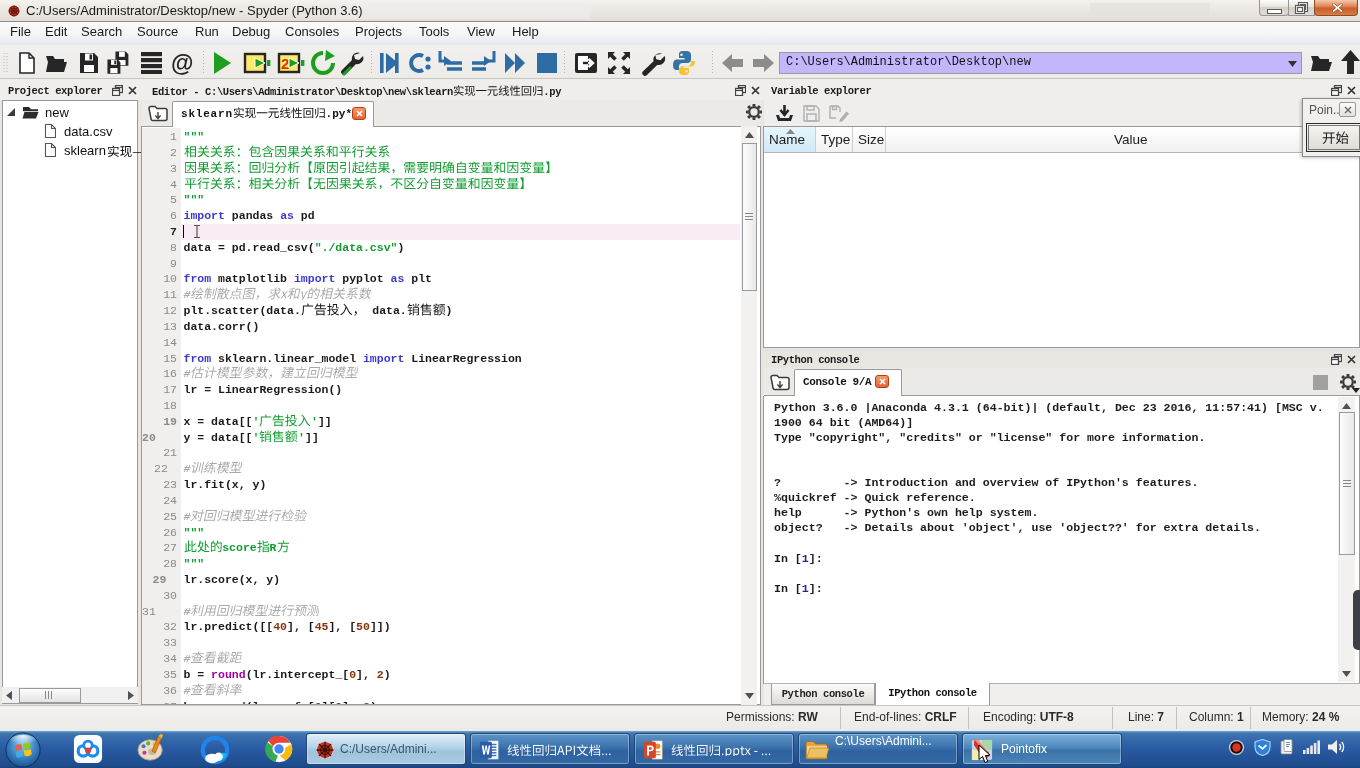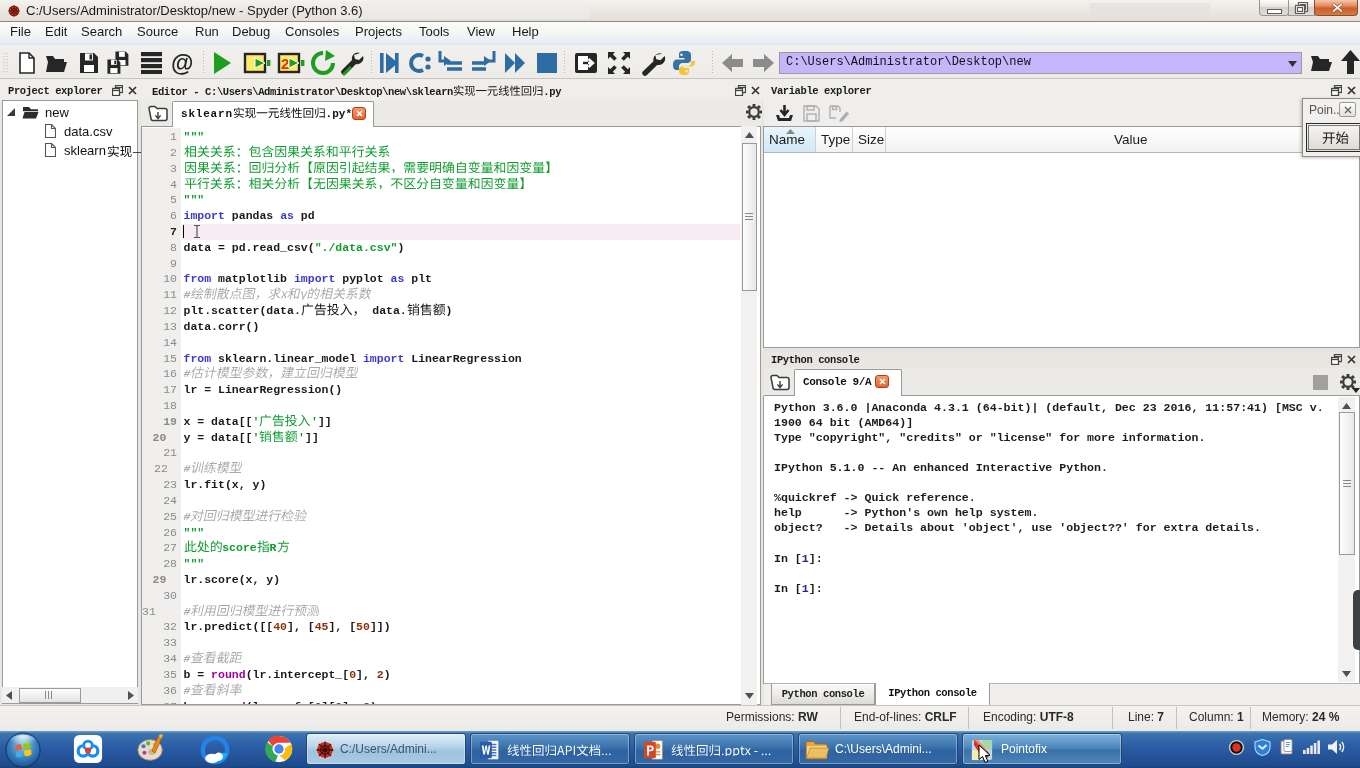--- a/index.html
+++ b/index.html
@@ -353,21 +353,21 @@
             <path d="M450 -836C360 -684 234 -534 114 -437C124 -420 137 -381 141 -363C183 -398 225 -439 266 -483L143 78H215L363 -595C419 -665 472 -740 517 -815ZM461 -621 445 -548H719L673 -343H457L364 80H438L448 37H815L806 76H882L974 -343H750L796 -548H1081L1097 -621H812L860 -840H783L735 -621ZM464 -35 516 -272H883L831 -35Z M1308 -775C1353 -728 1408 -660 1431 -617L1494 -673C1469 -714 1412 -778 1367 -823ZM1162 -526 1145 -452H1304L1225 -93C1216 -50 1178 -20 1157 -8C1167 7 1180 41 1183 61C1203 40 1236 18 1455 -116C1450 -130 1445 -162 1444 -182L1303 -98L1397 -526ZM1810 -837 1738 -508H1484L1467 -431H1721L1608 80H1687L1800 -431H2054L2071 -508H1817L1889 -837Z M2564 -417H2912L2896 -345H2548ZM2591 -542H2939L2924 -472H2576ZM2917 -840 2899 -757H2745L2763 -840H2692L2674 -757H2527L2512 -693H2659L2643 -618H2714L2730 -693H2884L2868 -618H2941L2957 -693H3097L3112 -757H2972L2990 -840ZM2534 -599 2466 -289H2670C2659 -259 2649 -232 2636 -206H2385L2371 -142H2600C2545 -65 2462 -12 2308 20C2318 35 2331 63 2334 80C2518 38 2614 -34 2678 -140C2704 -30 2780 45 2902 80C2917 61 2943 33 2962 18C2854 -6 2780 -61 2750 -142H2974L2988 -206H2711C2722 -232 2733 -260 2743 -289H2957L3025 -599ZM2360 -840 2317 -647H2192L2177 -577H2302L2302 -576C2245 -440 2152 -281 2075 -197C2084 -179 2095 -146 2099 -124C2150 -183 2206 -274 2257 -372L2158 79H2230L2343 -436C2358 -383 2375 -319 2381 -286L2441 -340C2431 -371 2382 -496 2365 -535L2374 -577H2477L2492 -647H2389L2432 -840Z M3807 -783 3734 -448H3803L3876 -783ZM4005 -834 3907 -387C3904 -374 3899 -370 3883 -369C3868 -368 3818 -368 3761 -370C3768 -350 3772 -321 3771 -301C3842 -301 3891 -302 3924 -314C3956 -325 3969 -344 3978 -386L4076 -834ZM3549 -733 3519 -595H3395L3396 -601L3425 -733ZM3198 -595 3183 -528H3305C3279 -461 3231 -393 3134 -340C3146 -330 3164 -302 3171 -288C3287 -351 3345 -441 3375 -528H3504L3457 -313H3528L3575 -528H3689L3704 -595H3590L3620 -733H3713L3728 -799H3276L3261 -733H3356L3327 -602L3326 -595ZM3540 -332 3516 -221H3200L3184 -152H3500L3472 -25H3052L3037 45H3942L3958 -25H3550L3577 -152H3881L3897 -221H3593L3617 -332Z M4636 -401C4558 -353 4421 -308 4316 -284C4331 -269 4345 -247 4353 -231C4461 -260 4598 -310 4691 -368ZM4697 -284C4595 -219 4418 -166 4270 -140C4281 -124 4294 -100 4300 -82C4458 -115 4636 -174 4754 -253ZM4800 -177C4664 -69 4424 -8 4172 17C4184 34 4191 62 4195 82C4459 50 4707 -18 4861 -144ZM4309 -591C4334 -599 4365 -602 4538 -611C4517 -578 4494 -547 4470 -517H4167L4152 -450H4406C4317 -365 4211 -299 4095 -253C4109 -239 4131 -209 4139 -194C4272 -254 4396 -338 4500 -450H4705C4757 -345 4856 -250 4959 -199C4974 -218 5004 -246 5023 -261C4933 -298 4842 -370 4790 -450H5049L5064 -517H4557C4581 -548 4604 -581 4624 -615L4907 -628C4928 -605 4945 -583 4957 -564L5029 -609C4987 -670 4894 -754 4815 -810L4749 -771C4781 -746 4817 -717 4850 -686L4460 -672C4531 -710 4606 -757 4677 -808L4617 -845C4530 -775 4416 -710 4380 -693C4349 -676 4323 -665 4303 -663C4306 -643 4309 -607 4309 -591Z M5624 -821C5597 -782 5552 -723 5519 -688L5563 -664C5596 -697 5641 -747 5680 -793ZM5262 -793C5279 -751 5294 -696 5295 -661L5358 -686C5357 -722 5342 -776 5322 -815ZM5467 -260C5433 -208 5391 -164 5345 -126C5311 -145 5276 -164 5243 -180C5262 -204 5284 -231 5304 -260ZM5144 -153C5188 -134 5238 -109 5282 -83C5208 -37 5124 -5 5038 14C5048 28 5058 54 5061 72C5159 47 5252 8 5337 -50C5366 -30 5391 -11 5411 6L5469 -43C5450 -59 5425 -77 5396 -95C5461 -152 5519 -222 5563 -309L5526 -326L5513 -323H5349L5382 -375L5318 -387C5307 -367 5292 -345 5277 -323H5141L5127 -260H5232C5202 -220 5171 -183 5144 -153ZM5442 -841 5401 -654H5194L5180 -592H5364C5302 -527 5211 -465 5135 -435C5147 -421 5158 -395 5163 -378C5231 -411 5310 -467 5373 -526L5346 -404H5416L5446 -540C5486 -505 5537 -458 5557 -435L5611 -489C5590 -506 5515 -562 5472 -592H5661L5675 -654H5471L5512 -841ZM5812 -832C5748 -656 5666 -488 5565 -383C5579 -373 5603 -349 5612 -337C5646 -374 5678 -418 5709 -467C5709 -369 5718 -278 5738 -199C5661 -104 5567 -31 5446 22C5457 37 5471 67 5475 83C5589 28 5681 -41 5759 -129C5791 -44 5838 24 5905 71C5922 52 5949 26 5969 12C5895 -33 5845 -106 5815 -198C5890 -301 5952 -426 6007 -576H6075L6090 -646H5805C5831 -702 5856 -761 5879 -821ZM5936 -576C5894 -461 5848 -361 5794 -276C5776 -366 5770 -468 5775 -576Z M6133 107C6247 70 6333 -12 6356 -120C6372 -190 6352 -235 6297 -235C6256 -235 6215 -210 6205 -163C6195 -116 6223 -92 6264 -92L6282 -94C6262 -25 6207 22 6123 54Z M7560 -755 7547 -695H7734L7717 -620H7466L7453 -561H7704L7687 -483H7493L7480 -422H7674L7657 -345H7455L7442 -288H7644L7627 -209H7383L7370 -149H7614L7592 -49H7663L7685 -149H7970L7983 -209H7698L7715 -288H7962L7975 -345H7728L7745 -422H7969L7999 -561H8068L8081 -620H8012L8042 -755H7818L7837 -840H7766L7747 -755ZM7775 -561H7932L7915 -483H7758ZM7788 -620 7805 -695H7962L7945 -620ZM7183 -393C7186 -404 7212 -417 7228 -425H7352C7320 -336 7283 -259 7242 -193C7224 -233 7213 -283 7209 -343L7149 -322C7155 -241 7171 -177 7197 -126C7147 -60 7091 -8 7030 30C7044 40 7066 66 7074 80C7131 43 7185 -7 7233 -70C7316 30 7457 55 7641 55H7921C7929 35 7951 2 7965 -14C7914 -13 7697 -13 7657 -13C7488 -13 7355 -35 7278 -132C7340 -225 7394 -342 7440 -483L7400 -493L7386 -492H7300C7367 -567 7438 -661 7505 -758L7464 -789L7437 -778H7235L7220 -711H7393C7334 -622 7266 -540 7242 -515C7215 -483 7185 -458 7166 -454C7173 -439 7181 -408 7183 -393Z M8240 -651 8224 -576H9033L9049 -651ZM8347 -505C8355 -372 8359 -195 8349 -81L8432 -101C8441 -216 8436 -387 8425 -522ZM8610 -826C8618 -775 8624 -707 8623 -663L8705 -686C8704 -729 8696 -795 8687 -846ZM8806 -522C8741 -376 8633 -168 8549 -38H8062L8046 37H8939L8955 -38H8630C8712 -166 8813 -356 8888 -507Z M9484 -500H9728L9678 -271H9434ZM9428 -568 9348 -204H9737L9817 -568ZM9258 -799 9065 79H9142L9154 25H9834L9822 79H9902L10095 -799ZM9169 -46 9318 -724H9998L9849 -46Z M10249 -718 10142 -230H10216L10323 -718ZM10479 -839 10391 -442C10351 -260 10294 -93 10104 30C10120 41 10142 68 10152 84C10357 -51 10421 -239 10465 -442L10553 -839ZM10616 -750 10600 -678H10984L10929 -428H10575L10559 -354H10913L10853 -80H10449L10432 -6H10836L10821 64H10897L11076 -750Z M11564 -417H11912L11896 -345H11548ZM11591 -542H11939L11924 -472H11576ZM11917 -840 11899 -757H11745L11763 -840H11692L11674 -757H11527L11512 -693H11659L11643 -618H11714L11730 -693H11884L11868 -618H11941L11957 -693H12097L12112 -757H11972L11990 -840ZM11534 -599 11466 -289H11670C11659 -259 11649 -232 11636 -206H11385L11371 -142H11600C11545 -65 11462 -12 11308 20C11318 35 11331 63 11334 80C11518 38 11614 -34 11678 -140C11704 -30 11780 45 11902 80C11917 61 11943 33 11962 18C11854 -6 11780 -61 11750 -142H11974L11988 -206H11711C11722 -232 11733 -260 11743 -289H11957L12025 -599ZM11360 -840 11317 -647H11192L11177 -577H11302L11302 -576C11245 -440 11152 -281 11075 -197C11084 -179 11095 -146 11099 -124C11150 -183 11206 -274 11257 -372L11158 79H11230L11343 -436C11358 -383 11375 -319 11381 -286L11441 -340C11431 -371 11382 -496 11365 -535L11374 -577H11477L11492 -647H11389L11432 -840Z M12807 -783 12734 -448H12803L12876 -783ZM13005 -834 12907 -387C12904 -374 12899 -370 12883 -369C12868 -368 12818 -368 12761 -370C12768 -350 12772 -321 12771 -301C12842 -301 12891 -302 12924 -314C12956 -325 12969 -344 12978 -386L13076 -834ZM12549 -733 12519 -595H12395L12396 -601L12425 -733ZM12198 -595 12183 -528H12305C12279 -461 12231 -393 12134 -340C12146 -330 12164 -302 12171 -288C12287 -351 12345 -441 12375 -528H12504L12457 -313H12528L12575 -528H12689L12704 -595H12590L12620 -733H12713L12728 -799H12276L12261 -733H12356L12327 -602L12326 -595ZM12540 -332 12516 -221H12200L12184 -152H12500L12472 -25H12052L12037 45H12942L12958 -25H12550L12577 -152H12881L12897 -221H12593L12617 -332Z" fill="#a9a9a9"></path>
           </svg></div>
         <div style="position:absolute;left:0;top:382.4px;width:40px;height:15.8px;line-height:15.8px;text-align:right;color:#8a8a8a;font-weight:normal;padding-right:5px;box-sizing:border-box">17</div>
         <div style="position:absolute;left:41.5px;top:382.4px;height:15.8px;line-height:15.8px;white-space:pre">lr = LinearRegression()</div>
         <div style="position:absolute;left:0;top:398.2px;width:40px;height:15.8px;line-height:15.8px;text-align:right;color:#8a8a8a;font-weight:normal;padding-right:5px;box-sizing:border-box">18</div>
         <div style="position:absolute;left:41.5px;top:398.2px;height:15.8px;line-height:15.8px;white-space:pre"></div>
         <div style="position:absolute;left:0;top:414.1px;width:40px;height:15.8px;line-height:15.8px;text-align:right;color:#8a8a8a;font-weight:bold;padding-right:5px;box-sizing:border-box">19</div>
         <div style="position:absolute;left:41.5px;top:414.1px;height:15.8px;line-height:15.8px;white-space:pre">x = data[[<span style="color:#109c30">'</span><svg width="51.6" height="12.9" viewBox="0 -880 4000 1000" style="vertical-align:-1.5px;">
             <path d="M469 -825C486 -783 507 -728 517 -688H143V-401C143 -266 133 -90 39 36C56 46 88 75 100 90C205 -46 222 -253 222 -401V-615H942V-688H565L601 -697C590 -735 567 -795 546 -841Z M1248 -832C1210 -718 1146 -604 1073 -532C1091 -523 1126 -503 1141 -491C1174 -528 1206 -575 1236 -627H1483V-469H1061V-399H1942V-469H1561V-627H1868V-696H1561V-840H1483V-696H1273C1292 -734 1309 -773 1323 -813ZM1185 -299V89H1260V32H1748V87H1826V-299ZM1260 -38V-230H1748V-38Z M2183 -840V-638H2046V-568H2183V-351C2127 -335 2076 -321 2034 -311L2056 -238L2183 -276V-15C2183 -1 2177 3 2163 4C2151 4 2107 5 2060 3C2070 22 2080 53 2083 72C2152 72 2193 71 2220 59C2246 47 2256 27 2256 -15V-298L2360 -329L2350 -398L2256 -371V-568H2381V-638H2256V-840ZM2473 -804V-694C2473 -622 2456 -540 2343 -478C2357 -467 2384 -438 2393 -423C2517 -493 2544 -601 2544 -692V-734H2719V-574C2719 -497 2734 -469 2804 -469C2818 -469 2873 -469 2889 -469C2909 -469 2931 -470 2944 -474C2941 -491 2939 -520 2937 -539C2924 -536 2902 -534 2887 -534C2873 -534 2823 -534 2810 -534C2794 -534 2791 -544 2791 -572V-804ZM2787 -328C2751 -252 2696 -188 2631 -136C2566 -189 2514 -254 2478 -328ZM2376 -398V-328H2418L2404 -323C2444 -233 2500 -156 2569 -93C2487 -42 2393 -7 2296 13C2311 30 2328 61 2334 82C2439 56 2541 15 2629 -44C2709 13 2803 56 2911 81C2921 61 2942 29 2959 12C2858 -8 2769 -43 2693 -92C2779 -164 2848 -259 2889 -380L2840 -401L2826 -398Z M3295 -755C3361 -709 3412 -653 3456 -591C3391 -306 3266 -103 3041 13C3061 27 3096 58 3110 73C3313 -45 3441 -229 3517 -491C3627 -289 3698 -58 3927 70C3931 46 3951 6 3964 -15C3631 -214 3661 -590 3341 -819Z" fill="#109c30"></path>
           </svg><span style="color:#109c30">'</span>]]</div>
-        <div style="position:absolute;left:0;top:429.9px;width:40px;height:15.8px;line-height:15.8px;text-align:center;color:#8a8a8a;font-weight:bold;padding-right:5px;box-sizing:border-box">20</div>
+        <div style="position:absolute;left:0;top:429.9px;width:40px;height:15.8px;line-height:15.8px;text-align:left;color:#8a8a8a;font-weight:bold;padding-right:5px;box-sizing:border-box">20</div>
         <div style="position:absolute;left:41.5px;top:429.9px;height:15.8px;line-height:15.8px;white-space:pre">y = data[[<span style="color:#109c30">'</span><svg width="38.7" height="12.9" viewBox="0 -880 3000 1000" style="vertical-align:-1.5px;">
             <path d="M438 -777C477 -719 518 -641 533 -592L596 -624C579 -674 537 -749 497 -805ZM887 -812C862 -753 817 -671 783 -622L840 -595C875 -643 919 -717 953 -783ZM178 -837C148 -745 97 -657 37 -597C50 -582 69 -545 75 -530C107 -563 137 -604 164 -649H410V-720H203C218 -752 232 -785 243 -818ZM62 -344V-275H206V-77C206 -34 175 -6 158 4C170 19 188 50 194 67C209 51 236 34 404 -60C399 -75 392 -104 390 -124L275 -64V-275H415V-344H275V-479H393V-547H106V-479H206V-344ZM520 -312H855V-203H520ZM520 -377V-484H855V-377ZM656 -841V-554H452V80H520V-139H855V-15C855 -1 850 3 836 3C821 4 770 4 714 3C725 21 734 52 737 71C813 71 860 71 887 58C915 47 924 25 924 -14V-555L855 -554H726V-841Z M1250 -842C1201 -729 1119 -619 1032 -547C1047 -534 1075 -504 1085 -491C1115 -518 1146 -551 1175 -587V-255H1249V-295H1902V-354H1579V-429H1834V-482H1579V-551H1831V-605H1579V-673H1879V-730H1592C1579 -764 1555 -807 1534 -841L1466 -821C1482 -793 1499 -760 1511 -730H1273C1290 -760 1306 -790 1320 -820ZM1174 -223V82H1248V34H1766V82H1843V-223ZM1248 -28V-160H1766V-28ZM1506 -551V-482H1249V-551ZM1506 -605H1249V-673H1506ZM1506 -429V-354H1249V-429Z M2693 -493C2689 -183 2676 -46 2458 31C2471 43 2489 67 2496 84C2732 -2 2754 -161 2759 -493ZM2738 -84C2804 -36 2888 33 2930 77L2972 24C2930 -17 2843 -84 2778 -130ZM2531 -610V-138H2595V-549H2850V-140H2916V-610H2728C2741 -641 2755 -678 2768 -714H2953V-780H2515V-714H2700C2690 -680 2675 -641 2663 -610ZM2214 -821C2227 -798 2242 -770 2254 -744H2061V-593H2127V-682H2429V-593H2497V-744H2333C2319 -773 2299 -809 2282 -837ZM2126 -233V73H2194V40H2369V71H2439V-233ZM2194 -21V-172H2369V-21ZM2149 -416 2224 -376C2168 -337 2104 -305 2039 -284C2050 -270 2064 -236 2070 -217C2146 -246 2221 -287 2288 -341C2351 -305 2412 -268 2450 -241L2501 -293C2462 -319 2402 -354 2339 -387C2388 -436 2430 -492 2459 -555L2418 -582L2403 -579H2250C2262 -598 2272 -618 2281 -637L2213 -649C2184 -582 2126 -502 2040 -444C2054 -434 2075 -412 2084 -397C2135 -433 2177 -476 2210 -520H2364C2342 -483 2312 -450 2278 -419L2197 -461Z" fill="#109c30"></path>
           </svg><span style="color:#109c30">'</span>]]</div>
         <div style="position:absolute;left:0;top:445.7px;width:40px;height:15.8px;line-height:15.8px;text-align:right;color:#8a8a8a;font-weight:normal;padding-right:5px;box-sizing:border-box">21</div>
         <div style="position:absolute;left:41.5px;top:445.7px;height:15.8px;line-height:15.8px;white-space:pre"></div>
         <div style="position:absolute;left:12px;top:461.5px;width:40px;height:15.8px;line-height:15.8px;text-align:left;color:#8a8a8a;font-weight:normal;padding-right:5px;box-sizing:border-box">22</div>
         <div style="position:absolute;left:41.5px;top:461.5px;height:15.8px;line-height:15.8px;white-space:pre"><span style="color:#a9a9a9;font-style:italic">#</span><svg width="51.6" height="12.9" viewBox="0 -880 4000 1000" style="vertical-align:-1.5px;">
             <path d="M809 -762 652 -49H722L879 -762ZM1028 -815 834 67H909L1103 -815ZM608 -811 532 -464C493 -286 443 -111 316 36C336 44 364 65 377 79C510 -79 564 -271 606 -463L682 -811ZM266 -768C315 -719 375 -648 401 -604L463 -660C437 -704 374 -771 324 -818ZM162 60 162 59C181 38 213 14 406 -122C399 -136 392 -164 388 -184L278 -108L370 -526H156L140 -453H282L202 -91C191 -42 154 -9 133 6C143 17 157 44 162 60Z M1059 -57 1060 17C1149 -17 1262 -60 1372 -102L1373 -160C1254 -120 1137 -80 1059 -57ZM1822 -208C1850 -135 1882 -36 1894 21L1965 -11C1950 -68 1917 -164 1888 -235ZM1521 -236C1477 -163 1400 -71 1328 -12C1341 -2 1362 17 1371 30C1447 -34 1529 -132 1586 -215ZM1157 -423C1173 -430 1196 -435 1302 -449C1251 -386 1205 -335 1185 -315C1150 -279 1124 -254 1103 -250C1107 -231 1110 -197 1111 -182C1132 -193 1167 -203 1405 -253C1406 -268 1412 -296 1418 -316L1231 -282C1319 -371 1409 -480 1485 -587L1430 -623C1406 -586 1380 -549 1353 -514L1246 -504C1319 -592 1396 -705 1457 -812L1392 -843C1334 -722 1241 -590 1214 -556C1187 -522 1167 -498 1147 -493C1152 -474 1156 -438 1157 -423ZM1499 -558 1484 -489H1570L1539 -440C1507 -390 1483 -355 1463 -350C1468 -331 1471 -297 1472 -282C1483 -291 1517 -297 1564 -297H1697L1634 -8C1631 5 1625 9 1611 10C1597 10 1549 11 1498 9C1504 29 1507 58 1506 78C1575 78 1621 77 1652 66C1683 54 1697 34 1706 -8L1769 -297H1977L1992 -365H1784L1827 -558H1681L1733 -654H2076L2091 -724H1768C1786 -760 1804 -796 1820 -832L1748 -845C1732 -805 1713 -764 1694 -724H1518L1503 -654H1660L1609 -558ZM1562 -365C1588 -403 1614 -445 1641 -489H1740L1712 -365Z M2564 -417H2912L2896 -345H2548ZM2591 -542H2939L2924 -472H2576ZM2917 -840 2899 -757H2745L2763 -840H2692L2674 -757H2527L2512 -693H2659L2643 -618H2714L2730 -693H2884L2868 -618H2941L2957 -693H3097L3112 -757H2972L2990 -840ZM2534 -599 2466 -289H2670C2659 -259 2649 -232 2636 -206H2385L2371 -142H2600C2545 -65 2462 -12 2308 20C2318 35 2331 63 2334 80C2518 38 2614 -34 2678 -140C2704 -30 2780 45 2902 80C2917 61 2943 33 2962 18C2854 -6 2780 -61 2750 -142H2974L2988 -206H2711C2722 -232 2733 -260 2743 -289H2957L3025 -599ZM2360 -840 2317 -647H2192L2177 -577H2302L2302 -576C2245 -440 2152 -281 2075 -197C2084 -179 2095 -146 2099 -124C2150 -183 2206 -274 2257 -372L2158 79H2230L2343 -436C2358 -383 2375 -319 2381 -286L2441 -340C2431 -371 2382 -496 2365 -535L2374 -577H2477L2492 -647H2389L2432 -840Z M3807 -783 3734 -448H3803L3876 -783ZM4005 -834 3907 -387C3904 -374 3899 -370 3883 -369C3868 -368 3818 -368 3761 -370C3768 -350 3772 -321 3771 -301C3842 -301 3891 -302 3924 -314C3956 -325 3969 -344 3978 -386L4076 -834ZM3549 -733 3519 -595H3395L3396 -601L3425 -733ZM3198 -595 3183 -528H3305C3279 -461 3231 -393 3134 -340C3146 -330 3164 -302 3171 -288C3287 -351 3345 -441 3375 -528H3504L3457 -313H3528L3575 -528H3689L3704 -595H3590L3620 -733H3713L3728 -799H3276L3261 -733H3356L3327 -602L3326 -595ZM3540 -332 3516 -221H3200L3184 -152H3500L3472 -25H3052L3037 45H3942L3958 -25H3550L3577 -152H3881L3897 -221H3593L3617 -332Z" fill="#a9a9a9"></path>
           </svg></div>
         <div style="position:absolute;left:0;top:477.3px;width:40px;height:15.8px;line-height:15.8px;text-align:right;color:#8a8a8a;font-weight:normal;padding-right:5px;box-sizing:border-box">23</div>
@@ -521,21 +521,21 @@
     <svg style="position:absolute;left:1352px;top:388px" width="8" height="5" viewBox="0 0 8 5">
       <path d="M0 0 h8 L4 5 z" fill="#222"></path>
     </svg>
 <div class="panel" style="left:763px;top:396px;width:597px;height:288px;border-top:none"></div>
 <div style="position:absolute;left:764px;top:397px;width:595px;height:286px;overflow:hidden;font:bold 11.6px 'Liberation Mono',monospace;color:#1c1c1c">
 <div style="position:absolute;left:-764px;top:-397px;width:1360px;height:768px">
         <div style="position:absolute;left:774px;top:399.5px;height:15.1px;line-height:15.1px;white-space:pre">Python 3.6.0 |Anaconda 4.3.1 (64-bit)| (default, Dec 23 2016, 11:57:41) [MSC v.</div>
         <div style="position:absolute;left:774px;top:414.6px;height:15.1px;line-height:15.1px;white-space:pre">1900 64 bit (AMD64)]</div>
         <div style="position:absolute;left:774px;top:429.7px;height:15.1px;line-height:15.1px;white-space:pre">Type "copyright", "credits" or "license" for more information.</div>
         <div style="position:absolute;left:774px;top:444.8px;height:15.1px;line-height:15.1px;white-space:pre"></div>
-        <div style="position:absolute;left:774px;top:459.9px;height:15.1px;line-height:15.1px;white-space:pre">IPython 5.1.0 -- An enhanced Interactive Python.</div>
+        <div style="position:absolute;left:774px;top:475.0px;height:15.1px;line-height:15.1px;white-space:pre">?         -&gt; Introduction and overview of IPython's features.</div>
         <div style="position:absolute;left:774px;top:490.1px;height:15.1px;line-height:15.1px;white-space:pre">%quickref -&gt; Quick reference.</div>
         <div style="position:absolute;left:774px;top:505.2px;height:15.1px;line-height:15.1px;white-space:pre">help      -&gt; Python's own help system.</div>
         <div style="position:absolute;left:774px;top:520.3px;height:15.1px;line-height:15.1px;white-space:pre">object?   -&gt; Details about 'object', use 'object??' for extra details.</div>
         <div style="position:absolute;left:774px;top:535.4px;height:15.1px;line-height:15.1px;white-space:pre"></div>
         <div style="position:absolute;left:774px;top:550.5px;height:15.1px;line-height:15.1px;white-space:pre">In [<span style="color:#26268c">1</span>]:</div>
         <div style="position:absolute;left:774px;top:565.6px;height:15.1px;line-height:15.1px;white-space:pre"></div>
         <div style="position:absolute;left:774px;top:580.7px;height:15.1px;line-height:15.1px;white-space:pre">In [<span style="color:#26268c">1</span>]:</div>
       </div>
 </div>
 <div style="position:absolute;left:1338px;top:397px;width:17px;height:285px;background:#f2f1f0">
@@ -663,21 +663,21 @@
         <svg style="position:absolute;left:36px;top:9.5px" width="100.3" height="12.5" viewBox="0 -880 8022 1000">
           <path d="M54 -54 70 18C162 -10 282 -46 398 -80L387 -144C264 -109 137 -74 54 -54ZM704 -780C754 -756 817 -717 849 -689L893 -736C861 -763 797 -800 748 -822ZM72 -423C86 -430 110 -436 232 -452C188 -387 149 -337 130 -317C99 -280 76 -255 54 -251C63 -232 74 -197 78 -182C99 -194 133 -204 384 -255C382 -270 382 -298 384 -318L185 -282C261 -372 337 -482 401 -592L338 -630C319 -593 297 -555 275 -519L148 -506C208 -591 266 -699 309 -804L239 -837C199 -717 126 -589 104 -556C82 -522 65 -499 47 -494C56 -474 68 -438 72 -423ZM887 -349C847 -286 793 -228 728 -178C712 -231 698 -295 688 -367L943 -415L931 -481L679 -434C674 -476 669 -520 666 -566L915 -604L903 -670L662 -634C659 -701 658 -770 658 -842H584C585 -767 587 -694 591 -623L433 -600L445 -532L595 -555C598 -509 603 -464 608 -421L413 -385L425 -317L617 -353C629 -270 645 -195 666 -133C581 -76 483 -31 381 0C399 17 418 44 428 62C522 29 611 -14 691 -66C732 24 786 77 857 77C926 77 949 44 963 -68C946 -75 922 -91 907 -108C902 -19 892 4 865 4C821 4 784 -37 753 -110C832 -170 900 -241 950 -319Z M1172 -840V79H1247V-840ZM1080 -650C1073 -569 1055 -459 1028 -392L1087 -372C1113 -445 1131 -560 1137 -642ZM1254 -656C1283 -601 1313 -528 1323 -483L1379 -512C1368 -554 1337 -625 1307 -679ZM1334 -27V44H1949V-27H1697V-278H1903V-348H1697V-556H1925V-628H1697V-836H1621V-628H1497C1510 -677 1522 -730 1532 -782L1459 -794C1436 -658 1396 -522 1338 -435C1356 -427 1390 -410 1405 -400C1431 -443 1454 -496 1474 -556H1621V-348H1409V-278H1621V-27Z M2374 -500H2618V-271H2374ZM2303 -568V-204H2692V-568ZM2082 -799V79H2159V25H2839V79H2919V-799ZM2159 -46V-724H2839V-46Z M3091 -718V-230H3165V-718ZM3294 -839V-442C3294 -260 3274 -93 3111 30C3129 41 3157 68 3170 84C3346 -51 3368 -239 3368 -442V-839ZM3451 -750V-678H3835V-428H3481V-354H3835V-80H3431V-6H3835V64H3911V-750Z M4139 13C4175 13 4205 -15 4205 -56C4205 -98 4175 -126 4139 -126C4102 -126 4073 -98 4073 -56C4073 -15 4102 13 4139 13Z M4370 229H4462V45L4459 -50C4508 -9 4560 13 4609 13C4733 13 4845 -94 4845 -280C4845 -448 4769 -557 4629 -557C4566 -557 4505 -521 4456 -480H4454L4445 -543H4370ZM4594 -64C4558 -64 4510 -78 4462 -120V-406C4514 -454 4561 -480 4606 -480C4710 -480 4750 -400 4750 -279C4750 -145 4684 -64 4594 -64Z M4990 229H5082V45L5079 -50C5128 -9 5180 13 5229 13C5353 13 5465 -94 5465 -280C5465 -448 5389 -557 5249 -557C5186 -557 5125 -521 5076 -480H5074L5065 -543H4990ZM5214 -64C5178 -64 5130 -78 5082 -120V-406C5134 -454 5181 -480 5226 -480C5330 -480 5370 -400 5370 -279C5370 -145 5304 -64 5214 -64Z M5780 13C5814 13 5850 3 5881 -7L5863 -76C5845 -68 5821 -61 5801 -61C5738 -61 5717 -99 5717 -165V-469H5865V-543H5717V-696H5641L5631 -543L5545 -538V-469H5626V-168C5626 -59 5665 13 5780 13Z M5910 0H6006L6079 -127C6098 -160 6115 -193 6134 -224H6139C6160 -193 6180 -160 6198 -127L6278 0H6378L6199 -274L6364 -543H6269L6202 -424C6185 -393 6170 -364 6154 -333H6149C6131 -364 6112 -393 6096 -424L6023 -543H5924L6089 -283Z M6663 -245H6919V-315H6663Z M7327 13C7363 13 7393 -15 7393 -56C7393 -98 7363 -126 7327 -126C7290 -126 7261 -98 7261 -56C7261 -15 7290 13 7327 13Z M7605 13C7641 13 7671 -15 7671 -56C7671 -98 7641 -126 7605 -126C7568 -126 7539 -98 7539 -56C7539 -15 7568 13 7605 13Z M7883 13C7919 13 7949 -15 7949 -56C7949 -98 7919 -126 7883 -126C7846 -126 7817 -98 7817 -56C7817 -15 7846 13 7883 13Z" fill="#fff" fill-opacity="1.0"></path>
         </svg>
       </div>
       <div style="position:absolute;left:798px;top:2px;width:160px;height:32px;background:linear-gradient(#5d95c9,#3d74ad 42%,#2e62a0 58%,#3569a6);border:1px solid #1c4a72;border-radius:3px;box-shadow:inset 0 0 0 1px rgba(255,255,255,0.35);box-sizing:border-box">
         <svg style="position:absolute;left:6px;top:4px" width="24" height="24" viewBox="0 0 24 24">
           <path d="M1 5 a1.5 1.5 0 0 1 1.5 -1.5 h6 l2 2.5 h10 a1.5 1.5 0 0 1 1.5 1.5 v12 a1.5 1.5 0 0 1 -1.5 1.5 h-18 a1.5 1.5 0 0 1 -1.5 -1.5 z" fill="#e8a33d" stroke="#9c6b1e" stroke-width="0.8"></path>
           <path d="M2 8 h20 v11 a1 1 0 0 1 -1 1 h-18 a1 1 0 0 1 -1 -1 z" fill="#f6d38a"></path>
           <path d="M2 19 L5 10 h19 L21 19.5 a1 1 0 0 1 -1 0.5 h-17.5 z" fill="#ecbf62" stroke="#b5882f" stroke-width="0.7"></path>
         </svg>
-        <div style="position:absolute;left:36px;top:8px;font:12px 'Liberation Sans',sans-serif;color:#fff">C:\Users\Admini...</div>
+        <div style="position:absolute;left:36px;top:0;font:12px 'Liberation Sans',sans-serif;color:#fff">C:\Users\Admini...</div>
       </div>
       <div style="position:absolute;left:962px;top:2px;width:160px;height:32px;background:linear-gradient(#7fb2dc,#4d88bd 45%,#3a72a8 55%,#4d86ba);border:1px solid #1c4a72;border-radius:3px;box-shadow:inset 0 0 0 1px rgba(255,255,255,0.35);box-sizing:border-box">
         <svg style="position:absolute;left:8px;top:5px" width="22" height="22" viewBox="0 0 24 24">
           <rect x="1" y="1" width="22" height="22" rx="2" fill="#bcd9ef"></rect>
           <rect x="12" y="1" width="11" height="11" fill="#a8d8aa"></rect>
           <rect x="1" y="12" width="11" height="11" fill="#f4ecb0"></rect>
           <path d="M3 1 L19 14 l-2 4 -4 2 L3 7 z" fill="#e03018" transform="rotate(4 10 10)"></path>
           <path d="M3 1 l4 -0.5 L19 14 l-2 4" fill="#f47858" transform="rotate(4 10 10)" opacity="0.7"></path>
           <circle cx="16" cy="17" r="3.8" fill="#e03018"></circle>
         </svg>

